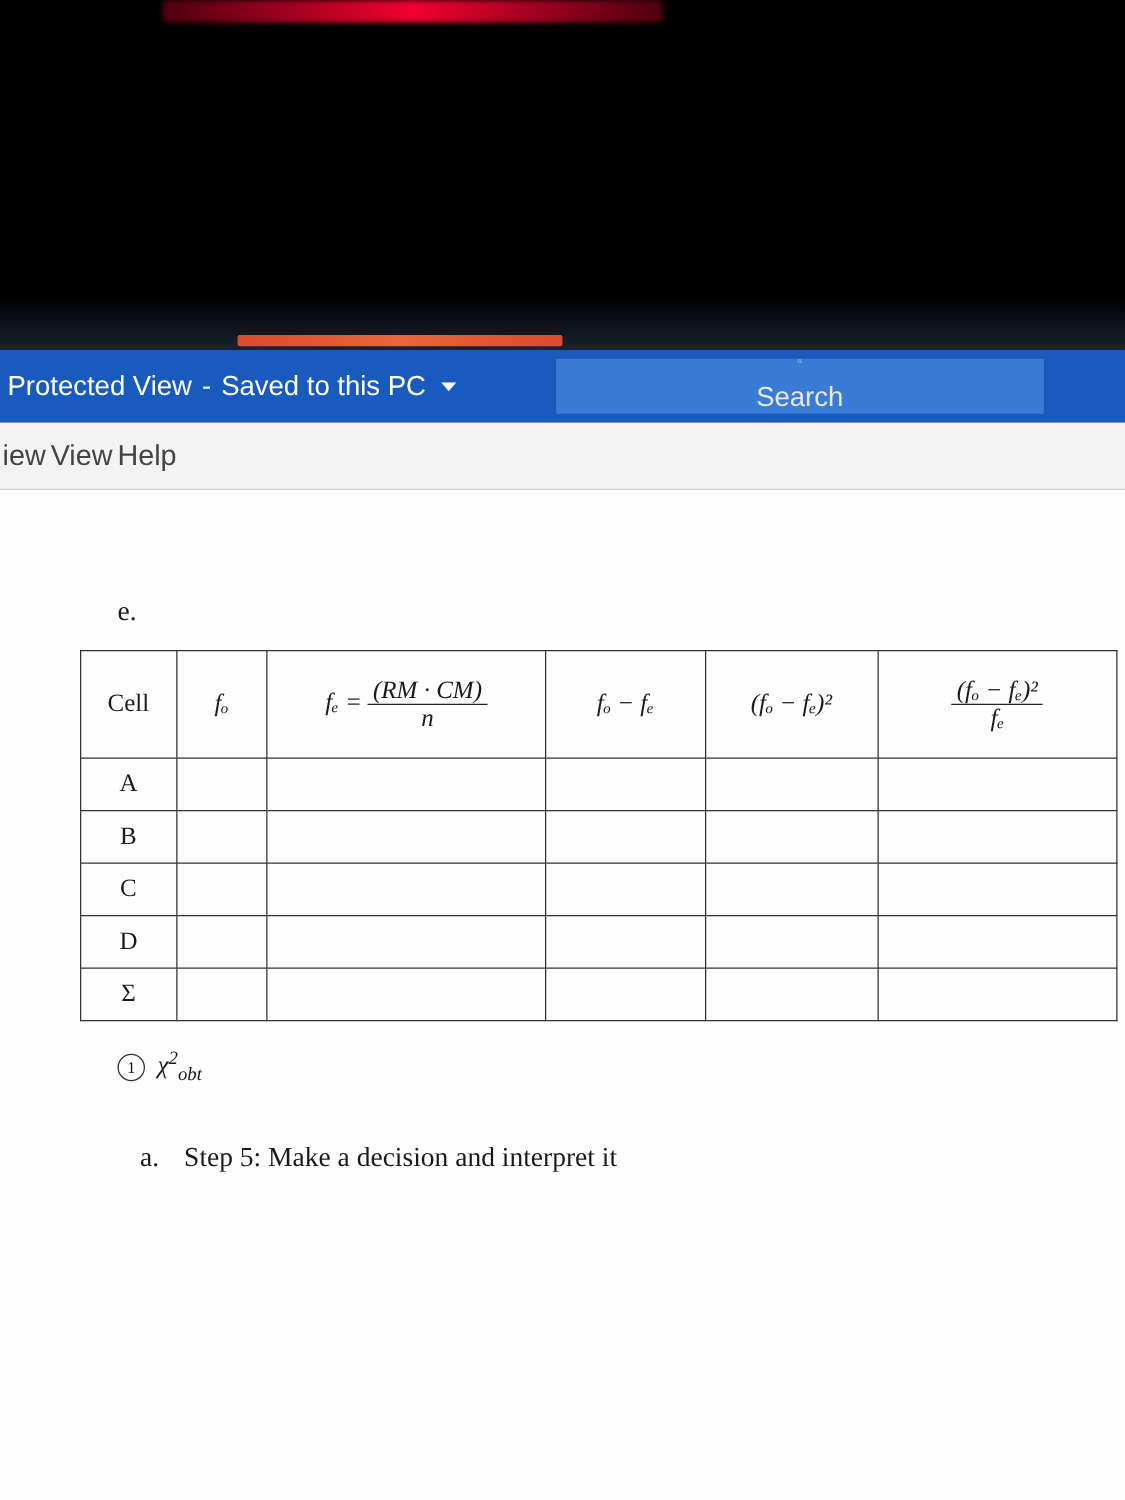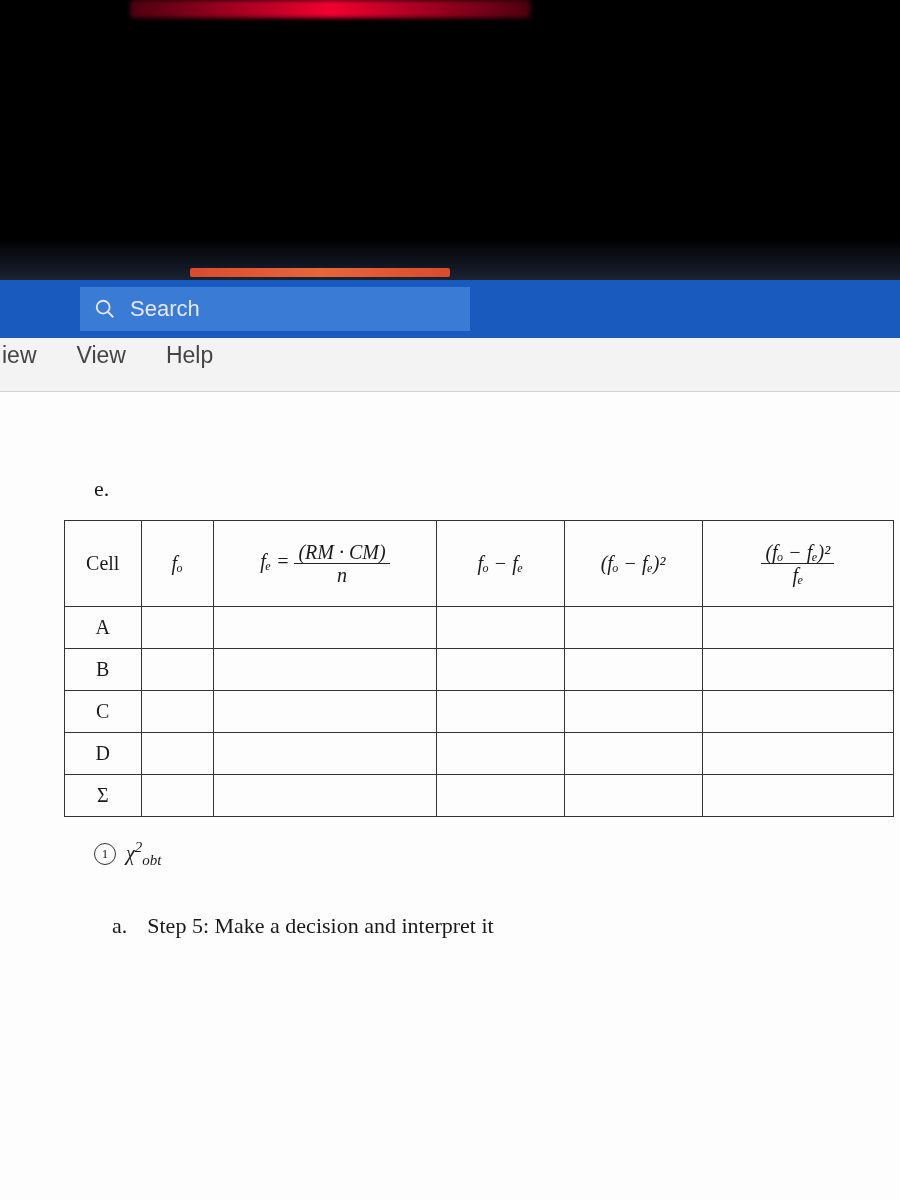--- a/index.html
+++ b/index.html
@@ -61,30 +61,30 @@
     margin-left: 80px;
     background: #3a7bd5;
     height: 44px;
     width: 390px;
     display: flex;
     align-items: center;
     padding: 0 14px;
     gap: 14px;
     color: #e8e8e8;
     font-size: 22px;
+    flex-direction: column;
   }
   .search-icon-svg { width: 22px; height: 22px; }
   .ribbon {
     height: 54px;
     background: #f3f3f3;
     border-bottom: 1px solid #d0d0d0;
     display: flex;
-    align-items: flex-start;
+    align-items: center;
     padding-left: 0;
-    gap: 36px;
     font-size: 23px;
     color: #444;
   }
   .ribbon-tab { padding: 4px 2px; cursor: default; }
   .doc-area {
     background: #fdfdfd;
     height: calc(1200px - 280px - 58px - 54px);
     padding: 84px 50px 20px 54px;
     position: relative;
     font-family: "Times New Roman", serif;
@@ -166,20 +166,26 @@
 </style>
 </head>
 <body>
 
 <div class="black-bar">
   <div class="red-glow"></div>
   <div class="orange-bar"></div>
 </div>
 
 <div class="title-bar">
+  <div class="title-left">
+    <span class="title-text">Protected View</span>
+    <span class="title-text">-</span>
+    <span class="title-text">Saved to this PC</span>
+    <span class="dropdown-caret"></span>
+  </div>
   <div class="search-box">
     <svg class="search-icon-svg" viewBox="0 0 24 24" fill="none" stroke="#e8e8e8" stroke-width="2">
       <circle cx="10" cy="10" r="7"></circle>
       <line x1="21" y1="21" x2="15" y2="15"></line>
     </svg>
     <span>Search</span>
   </div>
 </div>
 
 <div class="ribbon">

